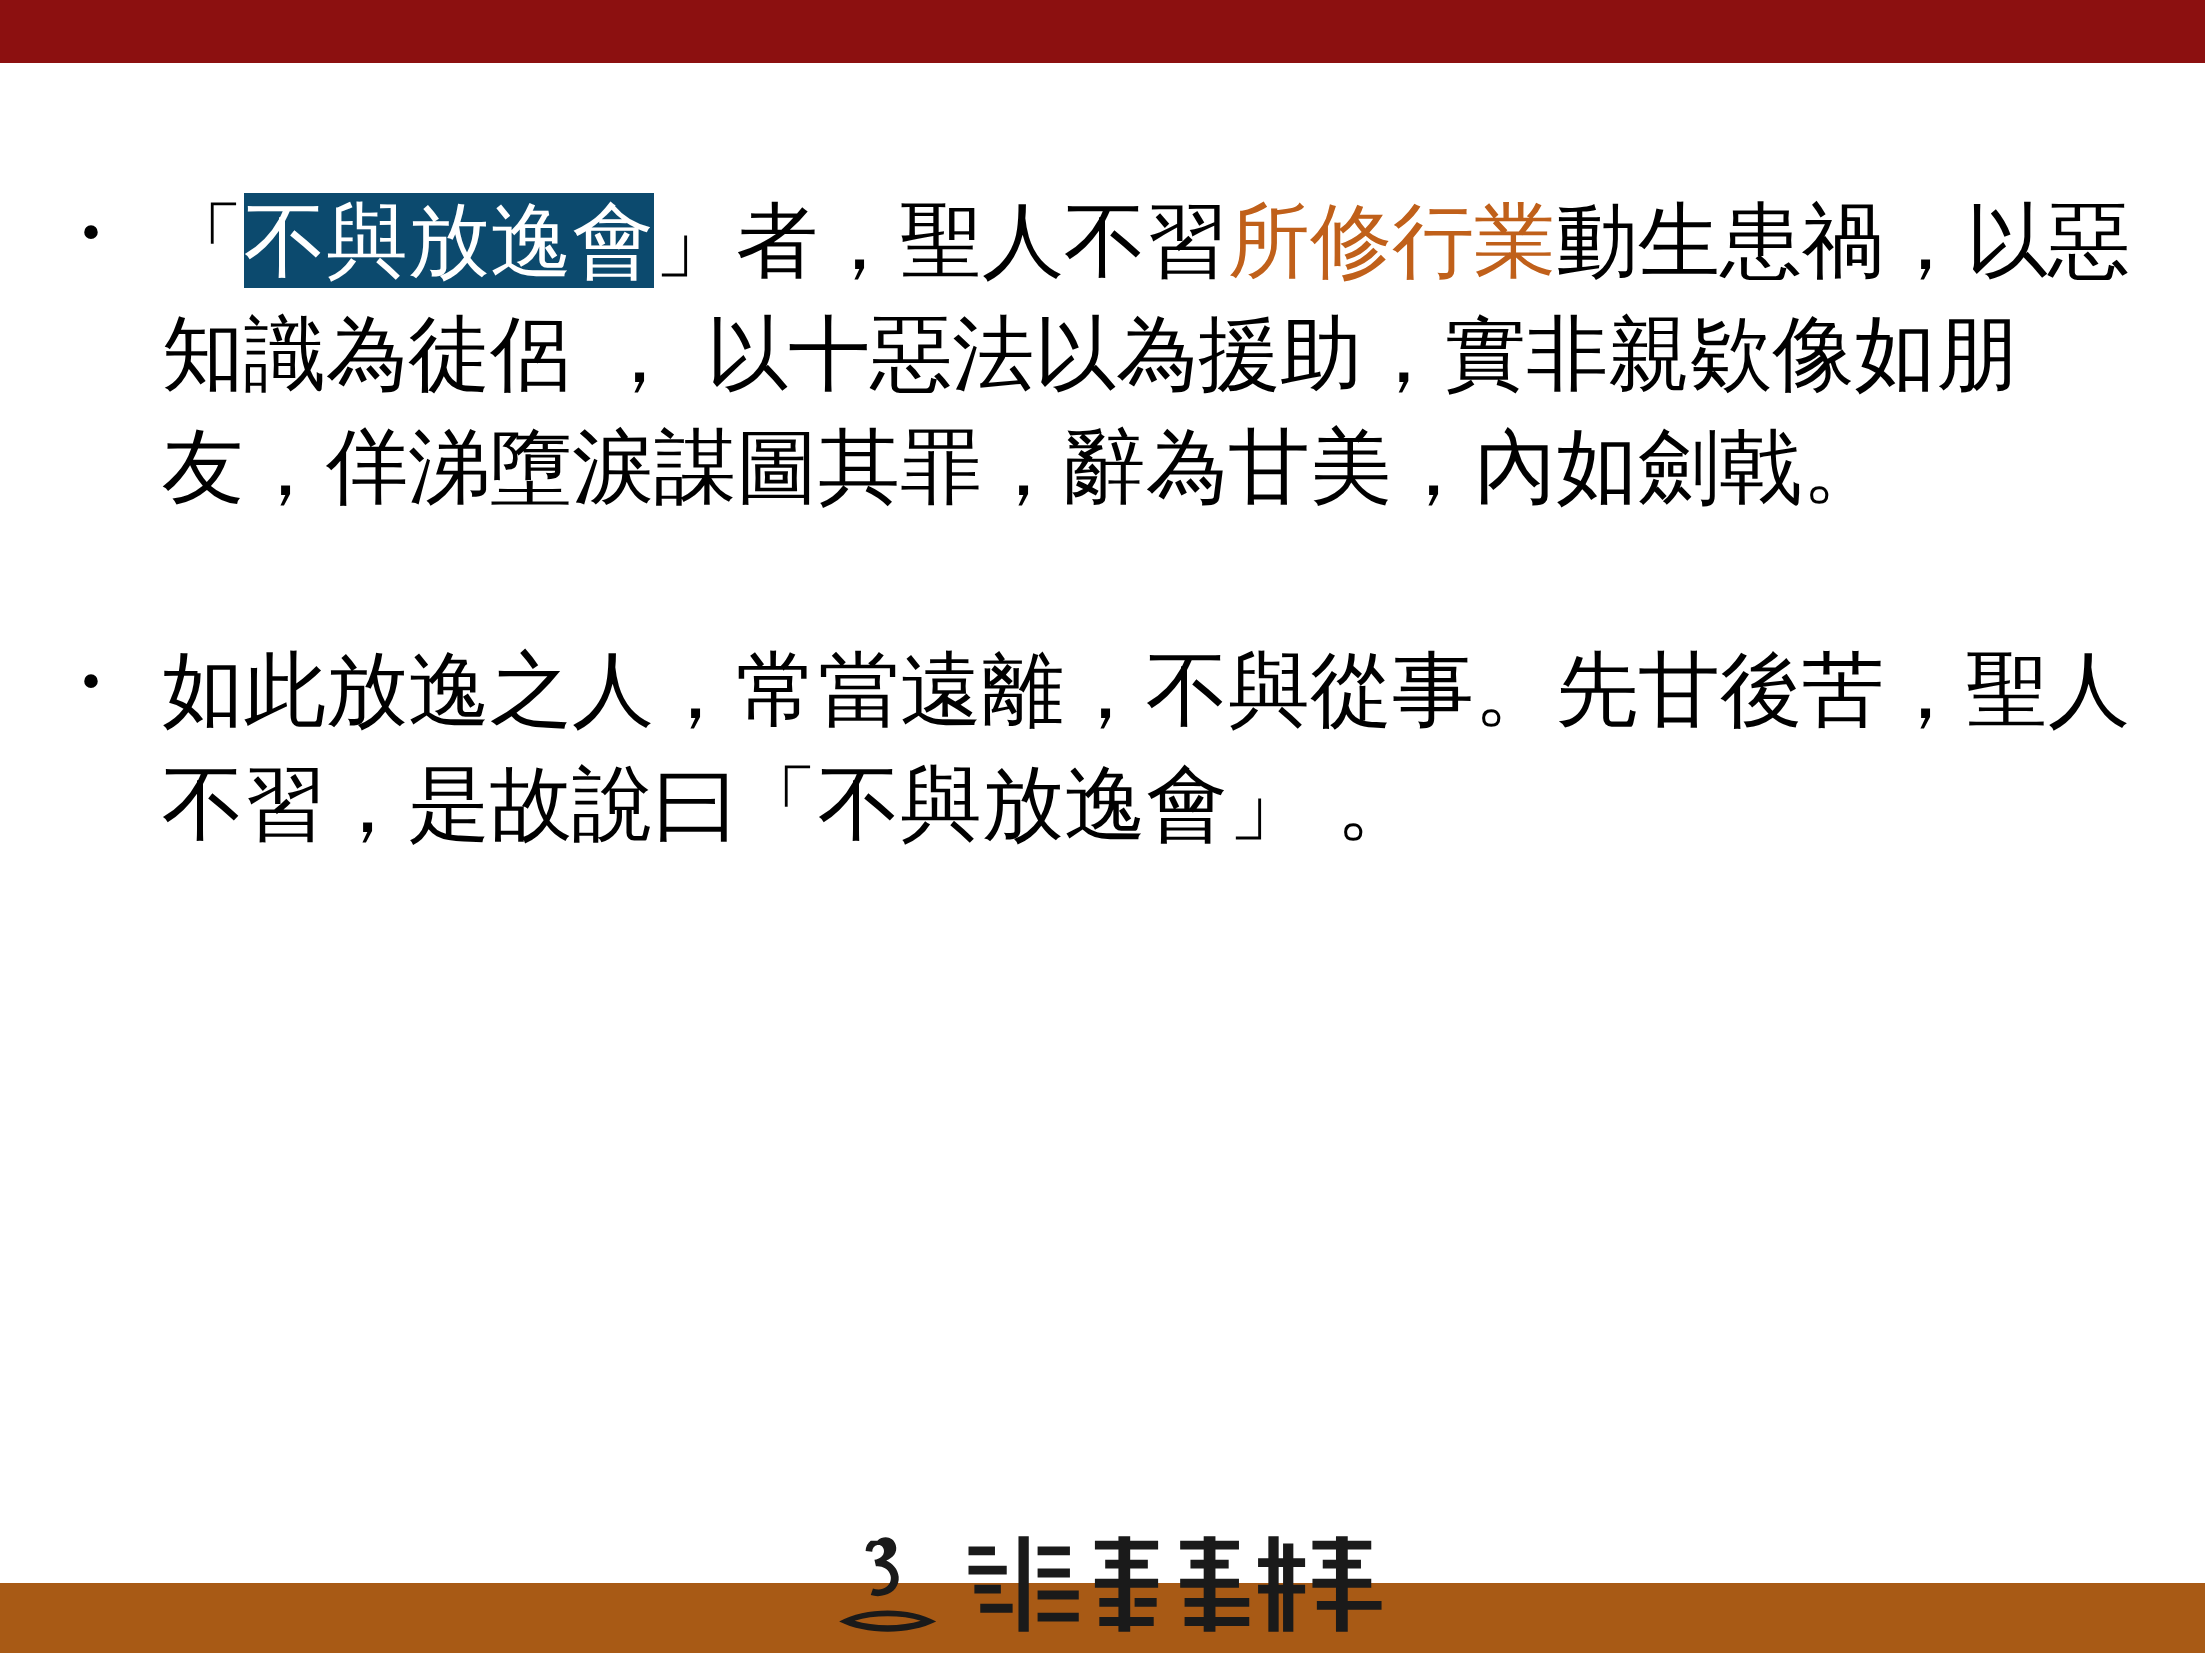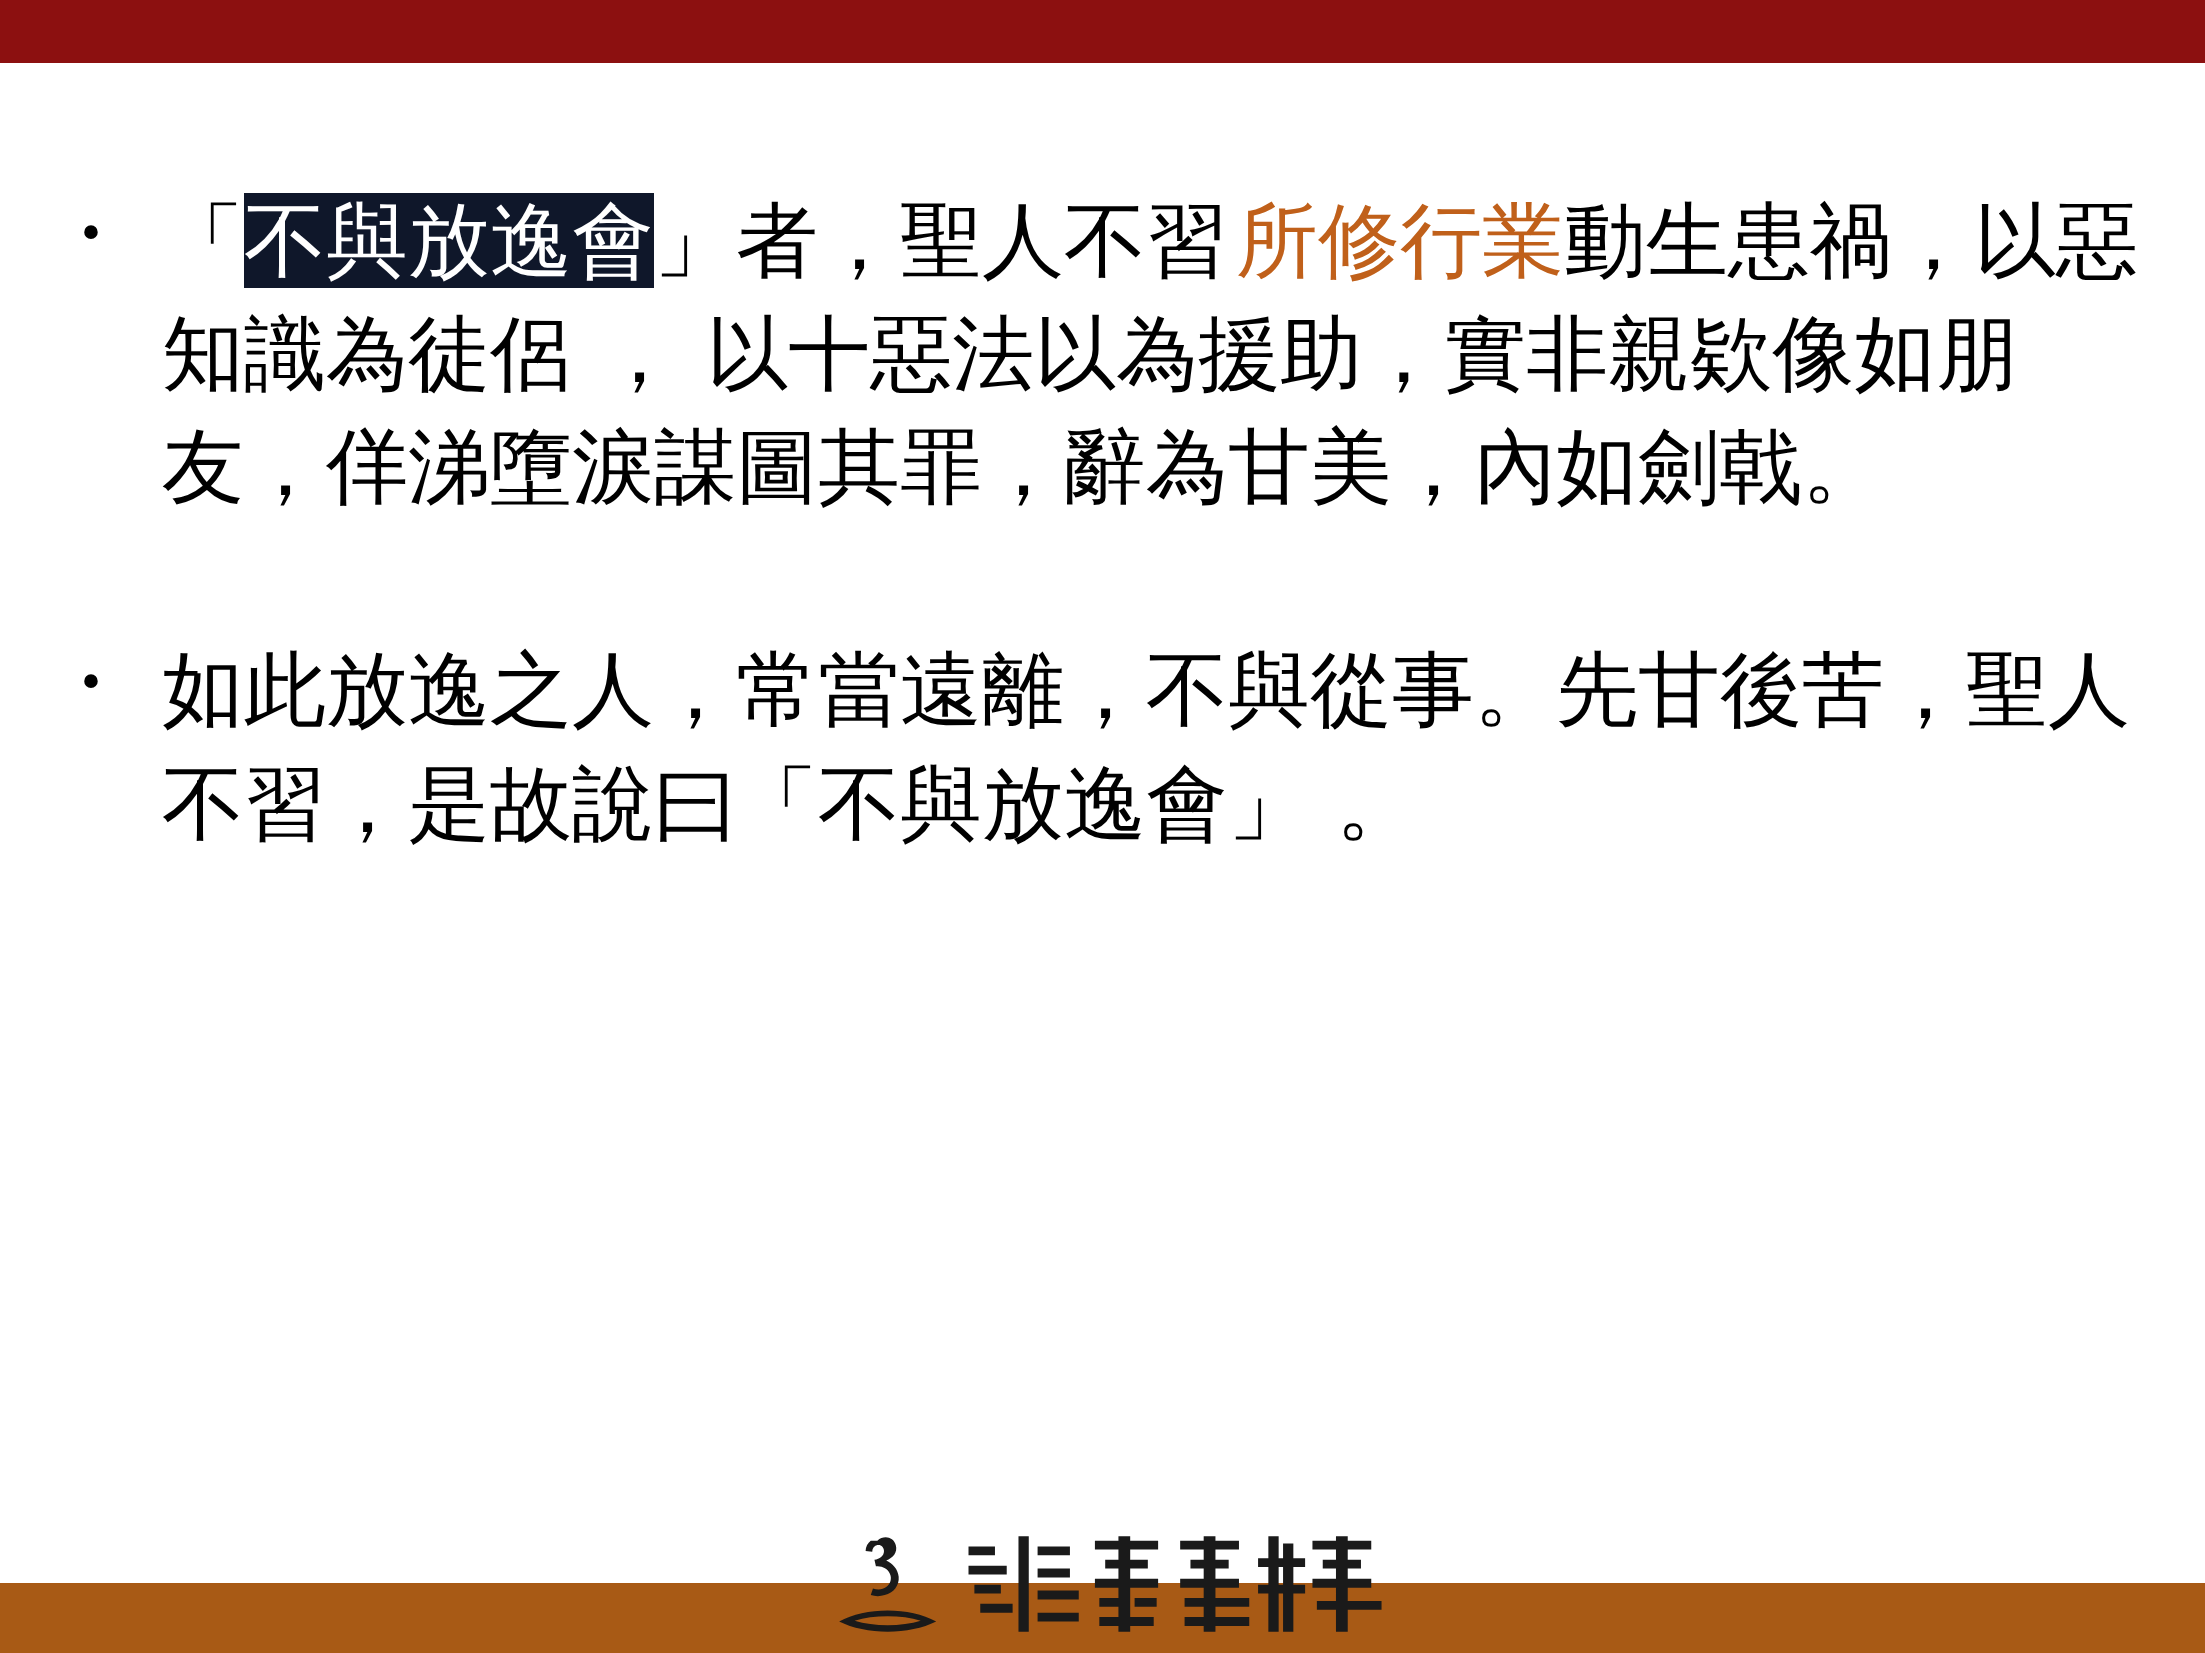--- a/index.html
+++ b/index.html
@@ -60,26 +60,25 @@
   .bullet-text {
     flex: 1 1 auto;
     font-size: 82px;
     line-height: 1.38;
     color: #000000;
     font-family: "DejaVu Serif", "Liberation Serif", serif;
     letter-spacing: 0px;
     text-align: left;
   }
   .hl {
-    background: #0f172a;
+    background: #0c4a6e;
     color: #ffffff;
   }
   .accent {
     color: #C0601A;
-    margin-left: 8px;
   }
   .gap {
     height: 110px;
   }
   .logo {
     position: absolute;
     left: 798px;
     bottom: 0px;
     width: 610px;
     height: 140px;

